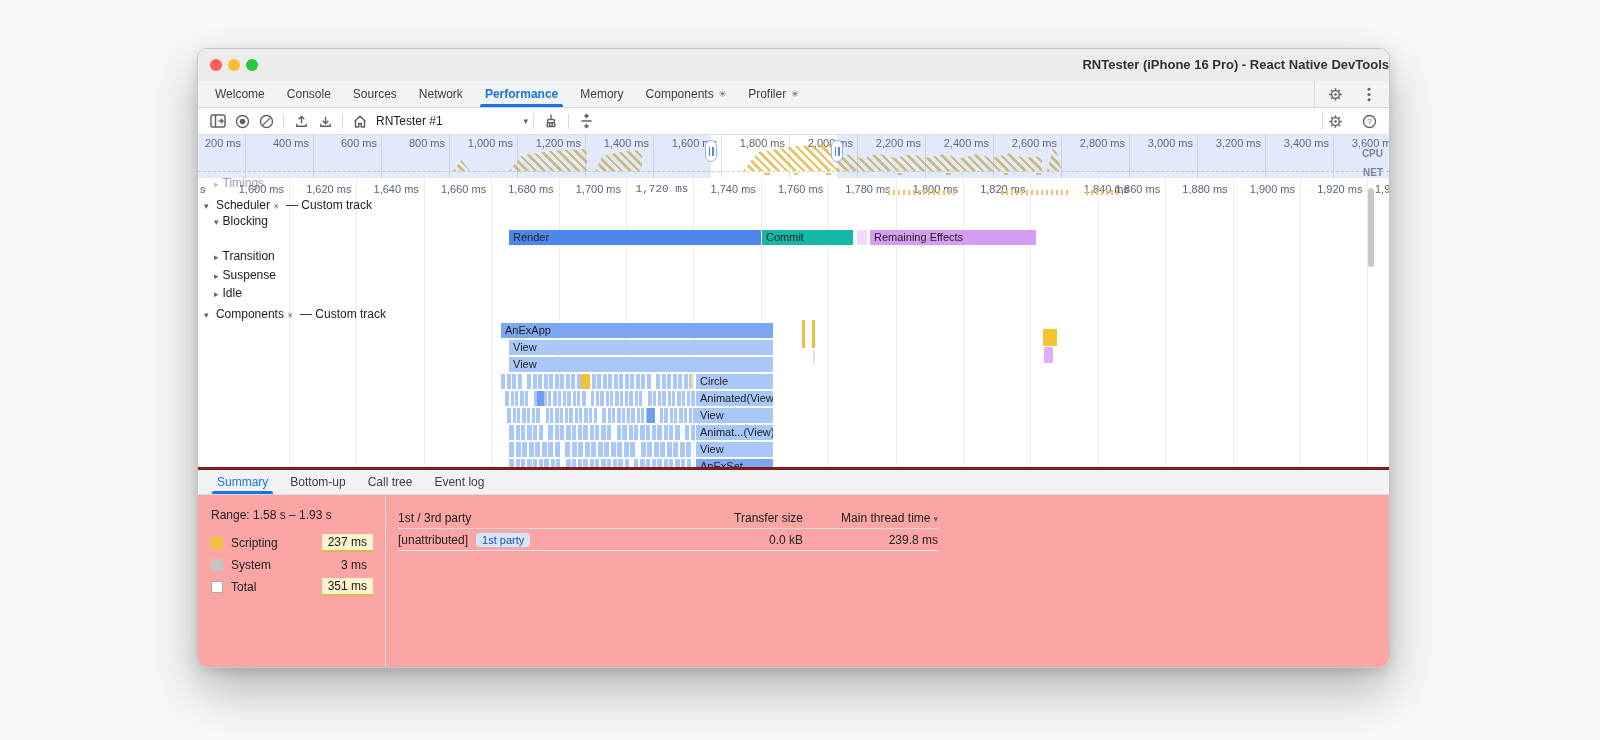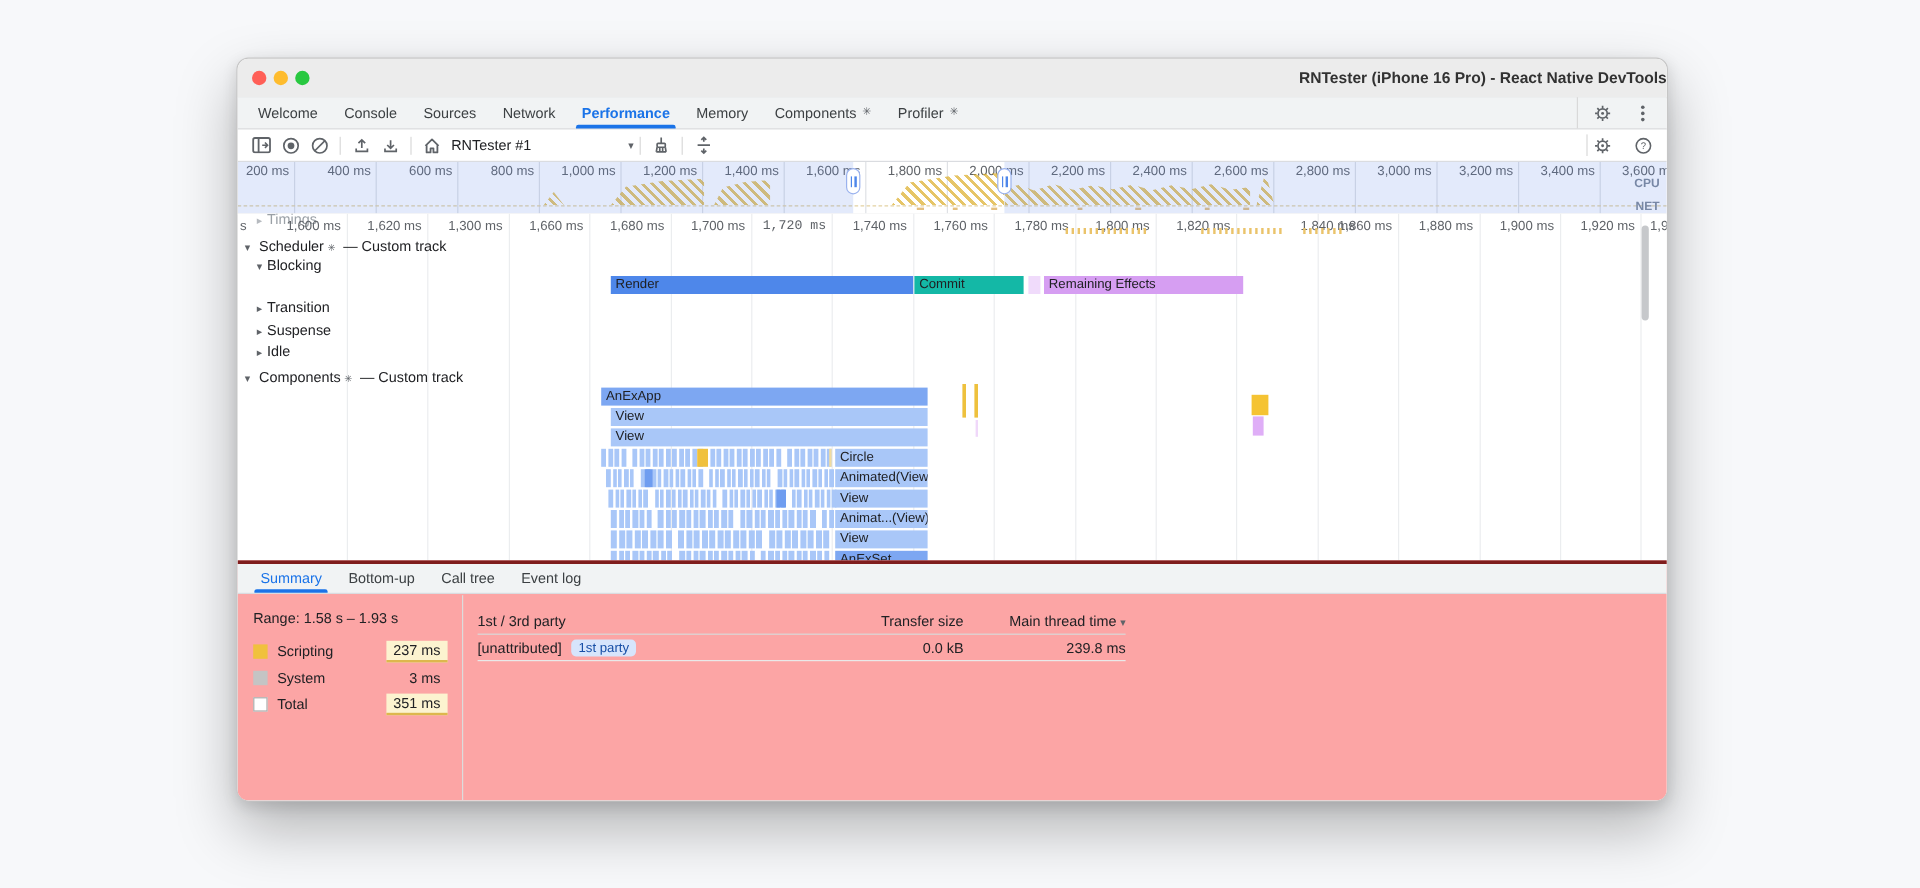--- a/index.html
+++ b/index.html
@@ -327,21 +327,21 @@
       <span>— Custom track</span>
     </div>
     <div id="components-head" class="track-head" style="left:6px;top:129px;">
       <span class="arrow">▾</span>
       <span>Components</span><span class="cbadge">✳</span>
       <span>— Custom track</span>
     </div>
     <div class="vscroll" style="right:15px;top:10px;height:79px;"></div>
   <div class="ruler-tick" style="left: 11px;">1,600 ms</div>
       <div class="ruler-tick" style="left: 78.4px;">1,620 ms</div>
-      <div class="ruler-tick" style="left: 145.8px;">1,300 ms</div>
+      <div class="ruler-tick" style="left: 145.8px;">1,640 ms</div>
       <div class="ruler-tick" style="left: 213.2px;">1,660 ms</div>
       <div class="ruler-tick" style="left: 280.6px;">1,680 ms</div>
       <div class="ruler-tick" style="left: 348px;">1,700 ms</div>
       <div class="ruler-tick" style="left: 415.4px; font-family: Liberation Mono, monospace;">1,720 ms</div>
       <div class="ruler-tick" style="left: 482.8px;">1,740 ms</div>
       <div class="ruler-tick" style="left: 550.2px;">1,760 ms</div>
       <div class="ruler-tick" style="left: 617.6px;">1,780 ms</div>
       <div class="ruler-tick" style="left: 685px;">1,800 ms</div>
       <div class="ruler-tick" style="left: 752.4px;">1,820 ms</div>
       <div class="ruler-tick" style="left: 845px; padding-left: 11px;">1,840 ms</div>

